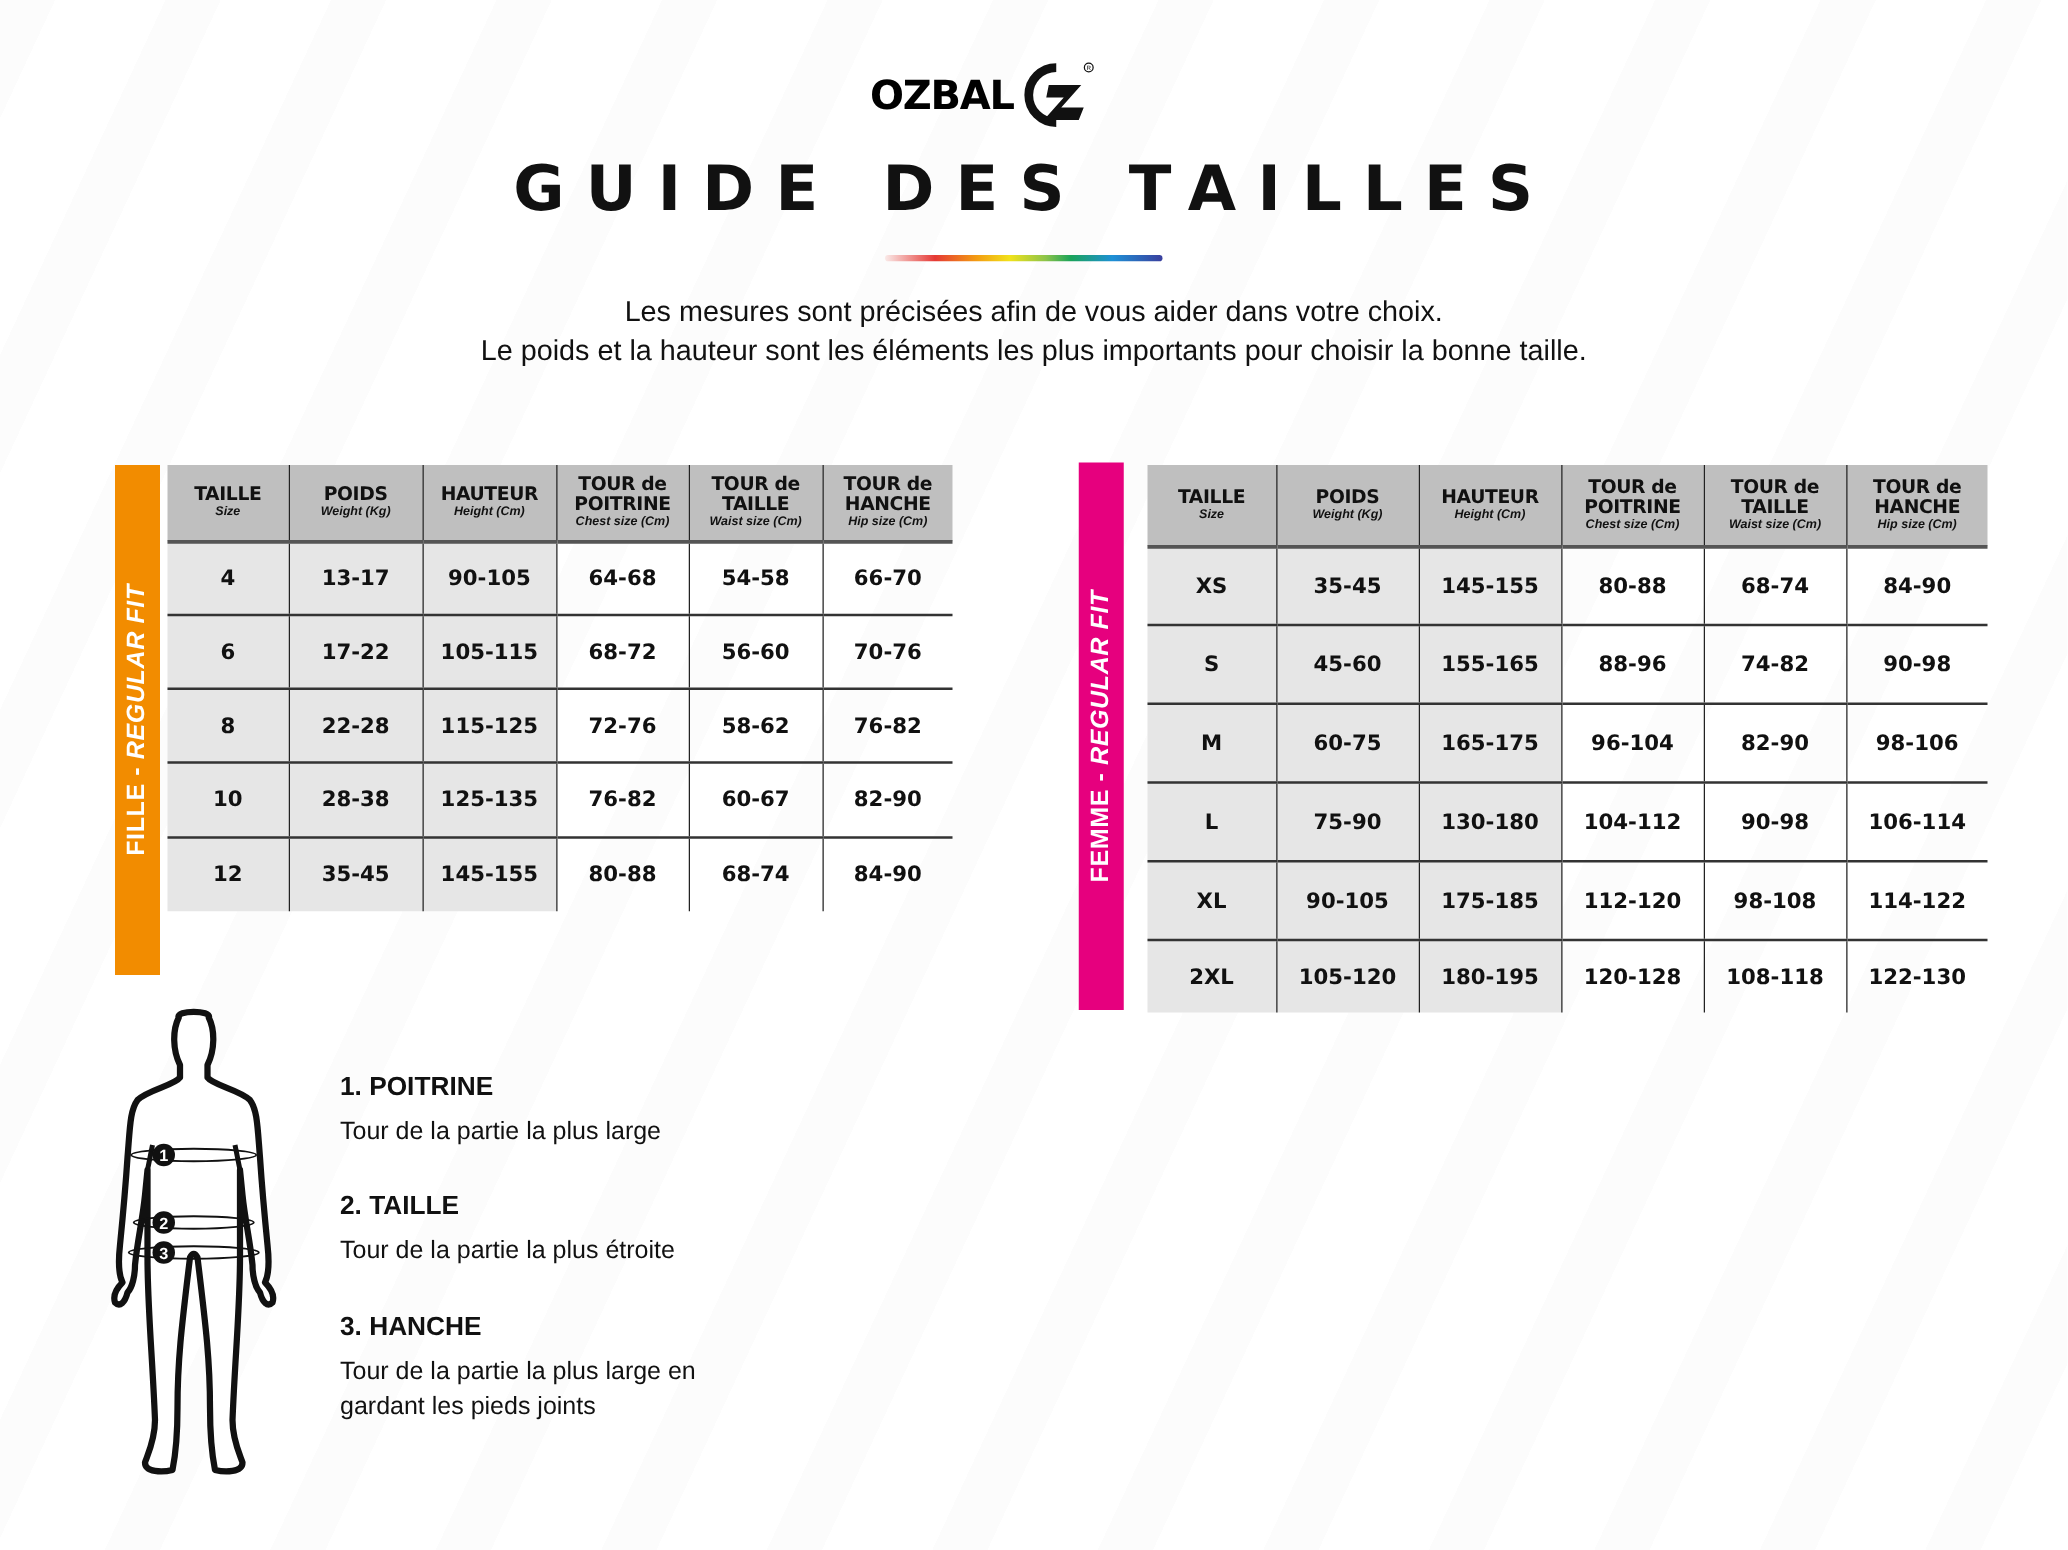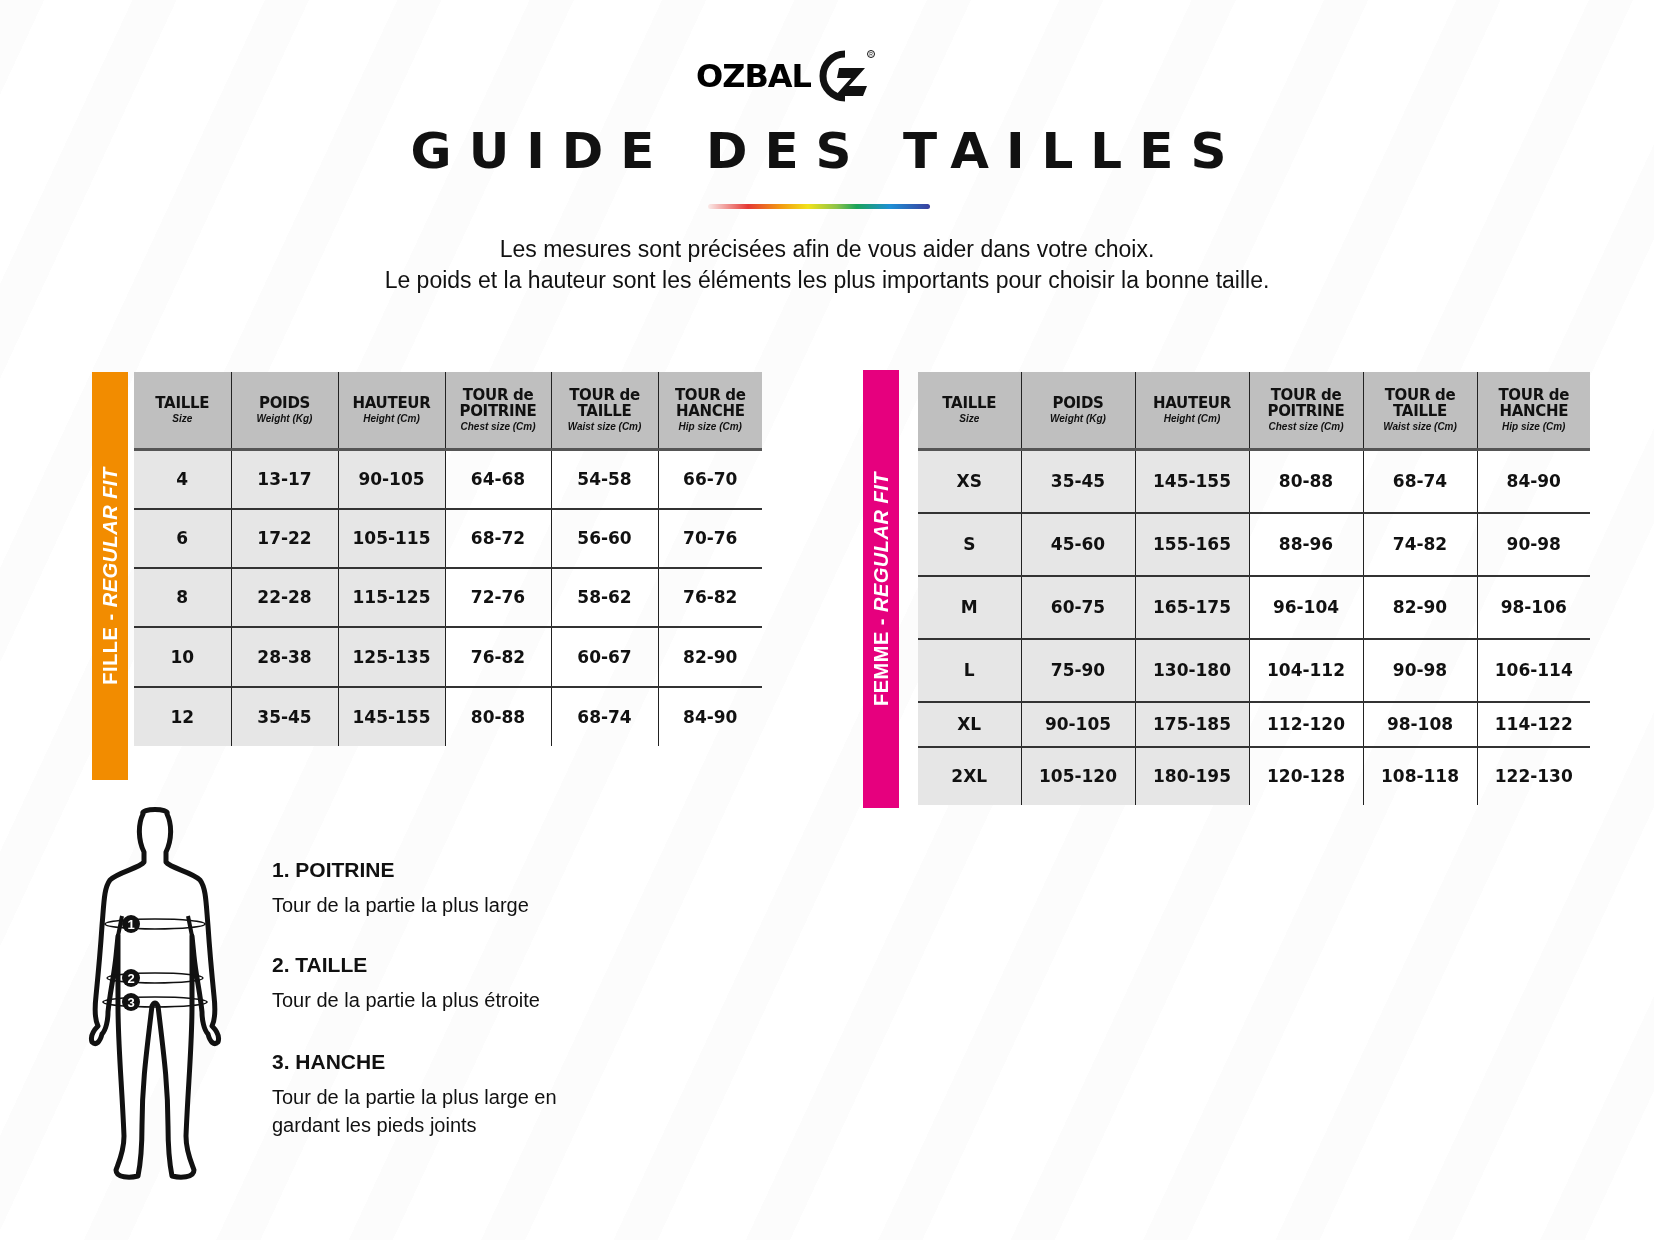--- a/index.html
+++ b/index.html
@@ -24,21 +24,21 @@
 
   
   .band { position: absolute; width: 36px; }
   .band-label { position: absolute; left: 50%; top: 50%; transform: translate(-50%, -50%) rotate(-90deg);
                 white-space: nowrap; color: #fff; font-weight: 700; font-size: 20px; letter-spacing: 0.5px; }
   .band-label i { font-style: italic; }
 
   
   table { position: absolute; border-collapse: collapse; table-layout: fixed; }
   th { background: #bfbfbf; color: #111; font-weight: 700; text-align: center; vertical-align: middle;
-       border-left: 1.5px solid #222; border-bottom: 3px solid #555; padding: 16px 2px; line-height: 1.05; }
+       border-left: 1.5px solid #222; border-bottom: 3px solid #555; padding: 0 2px; line-height: 1.05; }
   th:first-child { border-left: none; }
   th .h-main { display: block; font-family: "DejaVu Sans", sans-serif; font-weight: 700; font-size: 15px; letter-spacing: -0.3px; }
   th .h-sub { display: block; font-style: italic; font-size: 10px; font-weight: 700; margin-top: 2px; }
   td { text-align: center; vertical-align: middle; font-family: "DejaVu Sans", sans-serif; font-weight: 700; font-size: 17px;
        border-left: 1.5px solid #222; border-bottom: 2px solid #333; color: #111; }
   td:first-child { border-left: none; }
   td.g { background: #e6e6e6; }
   tr:last-child td { border-bottom: none; }
 
   
@@ -233,21 +233,21 @@
       <td>98-106</td>
     </tr>
     <tr style="height:63px">
       <td class="g">L</td>
       <td class="g">75-90</td>
       <td class="g">130-180</td>
       <td>104-112</td>
       <td>90-98</td>
       <td>106-114</td>
     </tr>
-    <tr style="height:45px">
+    <tr style="height:63px">
       <td class="g">XL</td>
       <td class="g">90-105</td>
       <td class="g">175-185</td>
       <td>112-120</td>
       <td>98-108</td>
       <td>114-122</td>
     </tr>
     <tr style="height:58px">
       <td class="g">2XL</td>
       <td class="g">105-120</td>

